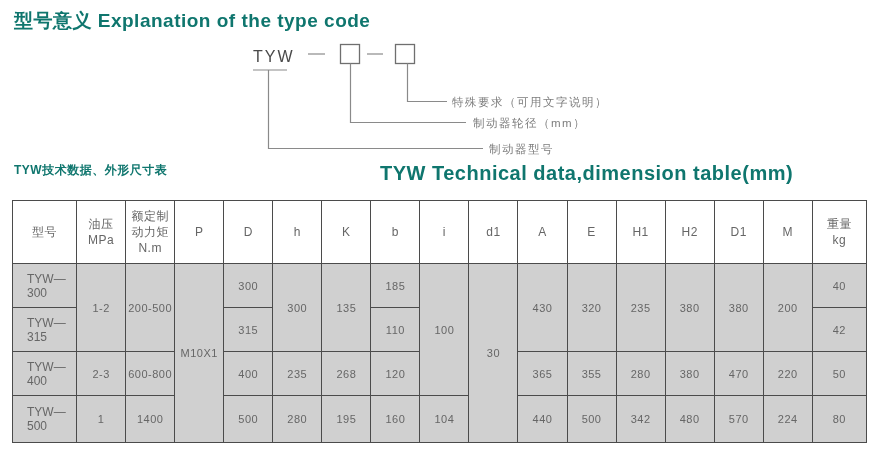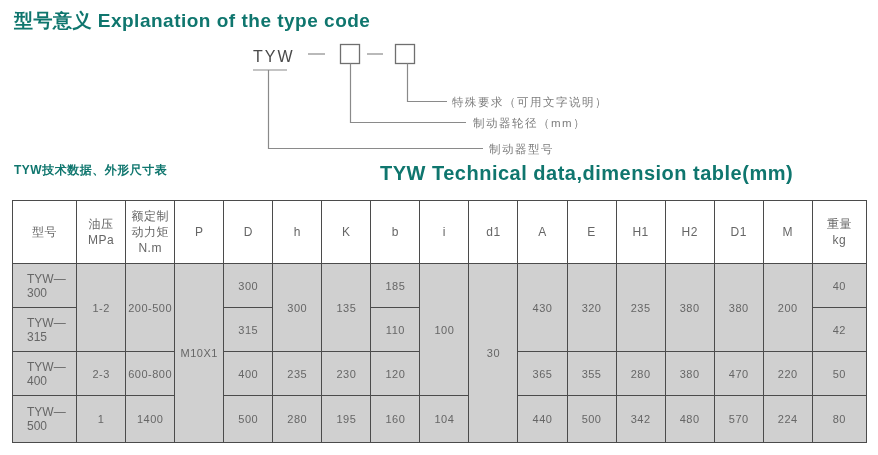--- a/index.html
+++ b/index.html
@@ -159,21 +159,21 @@
         <td>315</td>
         <td>110</td>
         <td>42</td>
       </tr>
       <tr class="data-row" id="row-tyw400">
         <td class="model-cell">TYW—400</td>
         <td>2-3</td>
         <td>600-800</td>
         <td>400</td>
         <td>235</td>
-        <td>230</td>
+        <td>268</td>
         <td>120</td>
         <td>365</td>
         <td>355</td>
         <td>280</td>
         <td>380</td>
         <td>470</td>
         <td>220</td>
         <td>50</td>
       </tr>
       <tr class="data-row" id="row-tyw500">

